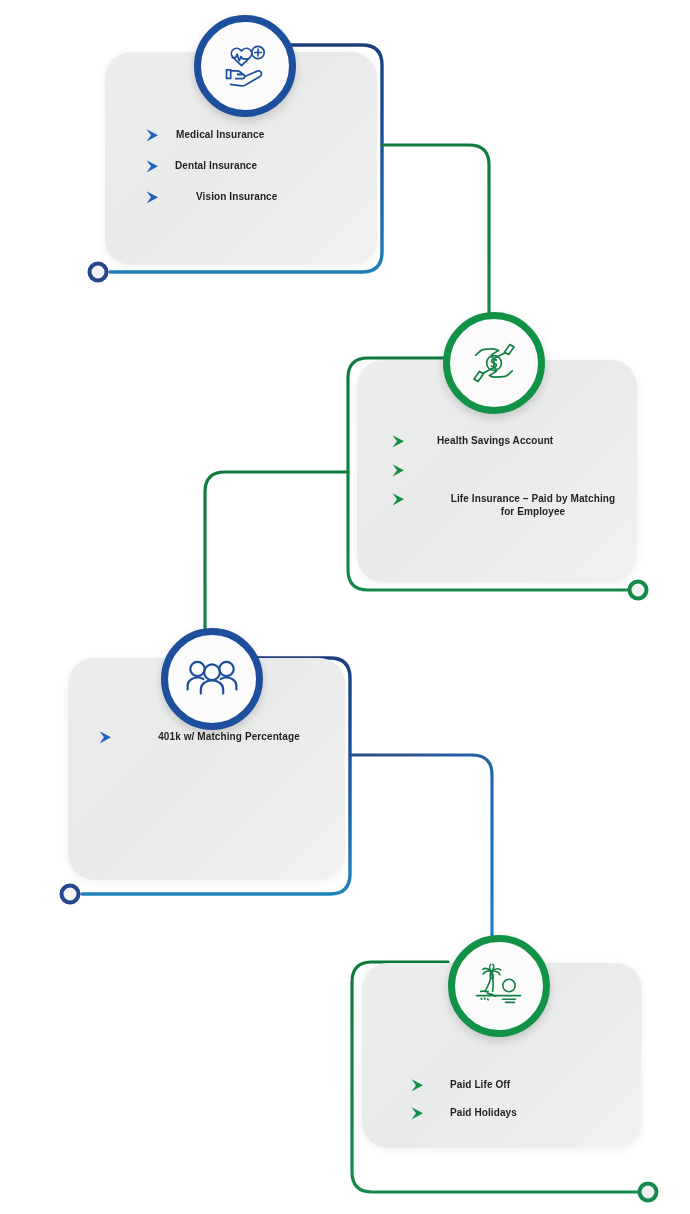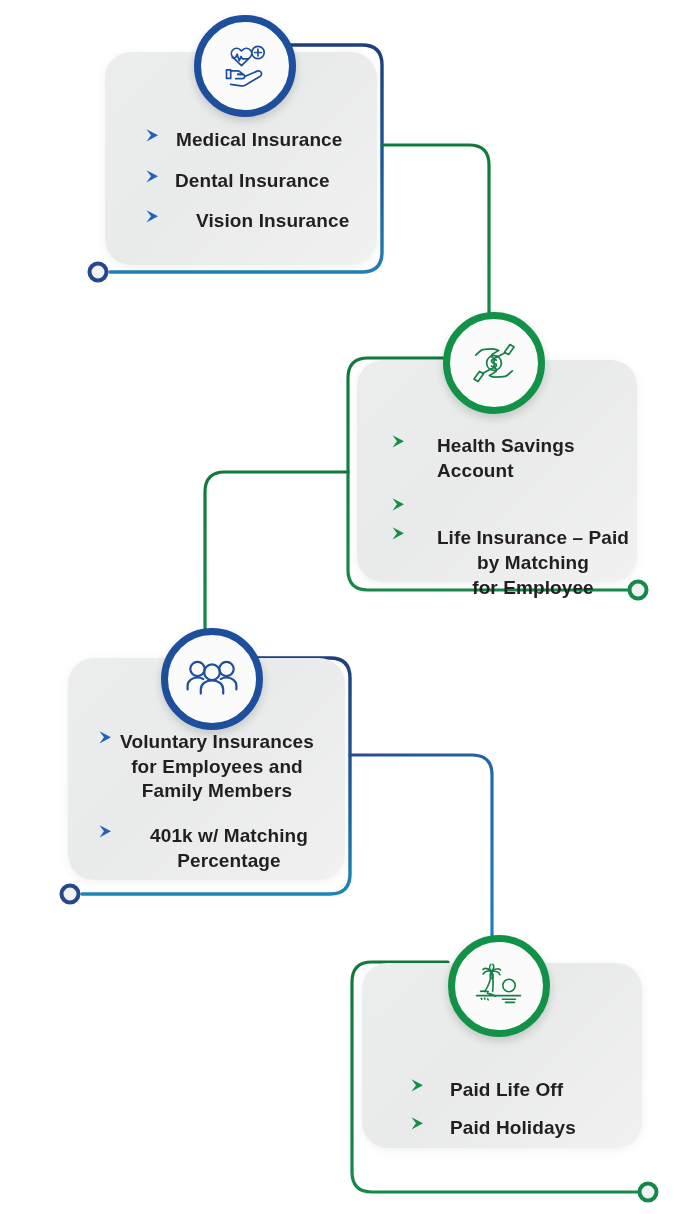--- a/index.html
+++ b/index.html
@@ -10,21 +10,21 @@
   .svg-layer{position:absolute;left:0;top:0;width:690px;height:1214px;pointer-events:none;}
 
   
   .card{position:absolute;border-radius:26px;
         background:linear-gradient(135deg,#eceded 0%,#e9eaea 45%,#f1f1f2 100%);
         box-shadow:0 2px 10px rgba(0,0,0,.06);}
 
   .card-body{position:absolute;left:0;right:0;display:flex;flex-direction:column;}
   .bullet{display:flex;align-items:flex-start;justify-content:flex-start;}
   .bullet .chev{flex:0 0 auto;line-height:1;}
-  .bullet .txt{color:#231f20;font-size:19px;font-weight:700;line-height:1.3;
+  .bullet .txt{color:#231f20;font-size:10px;font-weight:700;line-height:1.3;
                letter-spacing:.1px;}
 
   .chev svg{display:block;}
 
   
   .badge{position:absolute;width:88px;height:88px;border-radius:50%;
          background:#fbfbfc;display:flex;align-items:center;justify-content:center;
          box-shadow:0 4px 10px rgba(0,0,0,.16);}
   .badge.blue{border:7px solid #1d4f9c;
       background-image:linear-gradient(#fbfbfc,#fbfbfc);}
@@ -172,28 +172,20 @@
         <path d="M24 18.4v9.2M26.3 20.2c-.6-.6-1.5-.9-2.4-.9-1.4 0-2.4.8-2.4 1.9 0 2.6 4.9 1.3 4.9 3.9 0 1.1-1.1 1.9-2.5 1.9-1 0-1.9-.4-2.5-1"></path>
         <path d="M8 41.4l-4-2.4 5.4-7.6 4.2 2.3z"></path>
         <path d="M12.8 33.2L23 27.9c1-.5 2.2-.2 2.8.7l.3.5c.5.9.3 2-.6 2.6l-5.3 3.4"></path>
         <path d="M19.4 35.4c2 1.2 4.4 1.8 6.8 1.7l7.5-.4c1.5-.1 2.9-.7 4-1.7l4.6-4.2"></path>
       </g>
     </svg>
   </div>
 
   <div class="card" style="left:68px;top:658px;width:277px;height:222px;"></div>
   <div class="card-body" style="left:68px;top:730px;width:277px;gap:20px;">
-    <div class="bullet" style="padding-left:30px;">
-      <span class="chev">
-        <svg width="18" height="15" viewBox="0 0 18 15">
-            <path d="M1.5 1.2 L13 7.3 L1.5 13.6 L6 7.3 Z" fill="#1f63bd"></path>
-          </svg>
-      </span>
-      <span class="txt" style="margin-left:1px;width:200px;text-align:center;">Voluntary Insurances for Employees and Family Members</span>
-    </div>
     <div class="bullet" style="padding-left:30px;">
       <span class="chev">
         <svg width="18" height="15" viewBox="0 0 18 15">
             <path d="M1.5 1.2 L13 7.3 L1.5 13.6 L6 7.3 Z" fill="#1f63bd"></path>
           </svg>
       </span>
       <span class="txt" style="margin-left:24px;width:178px;text-align:center;">401k w/ Matching Percentage</span>
     </div>
   </div>
   <div class="badge blue" style="left:161px;top:628px;">

